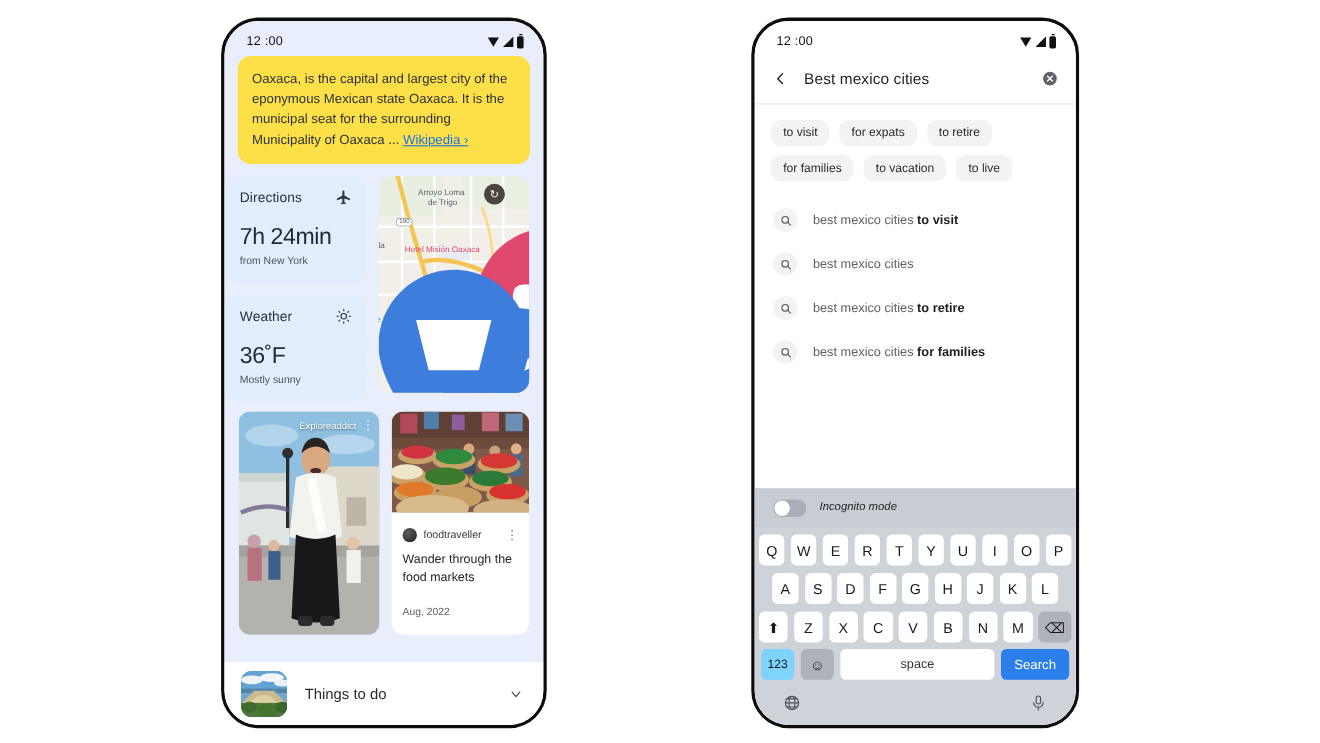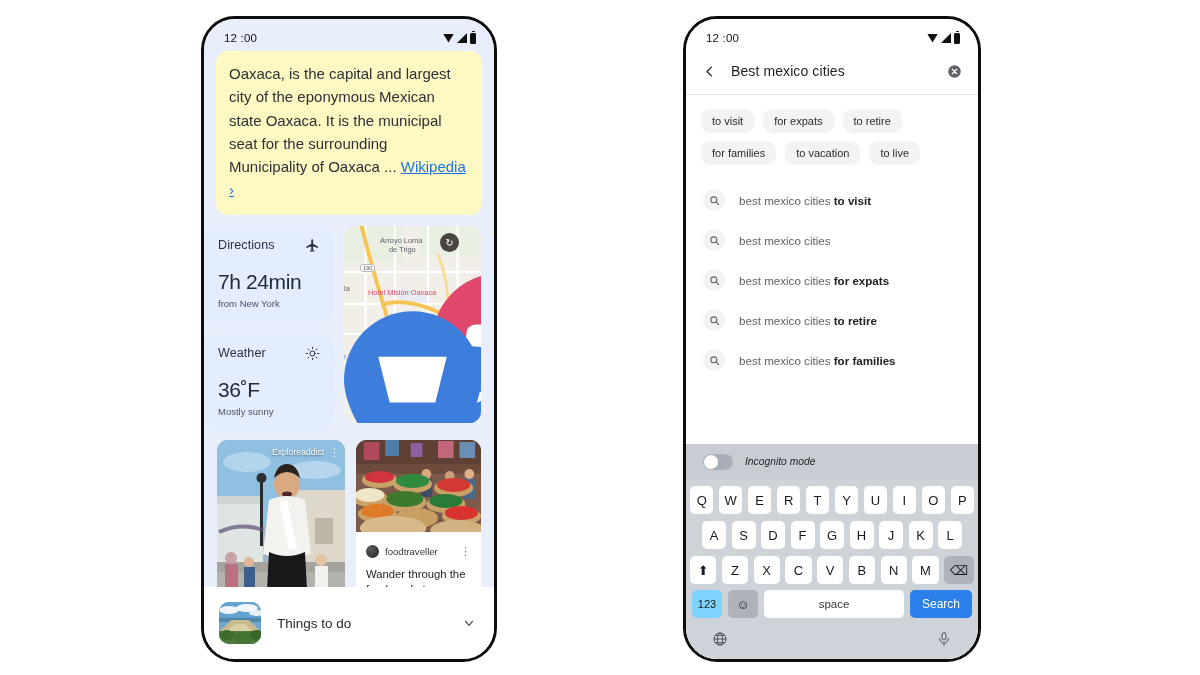--- a/index.html
+++ b/index.html
@@ -34,23 +34,23 @@
              clip-path: polygon(0 0, 100% 0, 50% 100%); border-radius:1px; }
   .ic-sig  { width:10px; height:10px; background:#111;
              clip-path: polygon(100% 0, 100% 100%, 0 100%); }
   .ic-batt { width:6px; height:11px; background:#111; border-radius:1.5px; position:relative; }
   .ic-batt:after{ content:""; position:absolute; top:-2px; left:1.5px; width:3px; height:1.5px; background:#111; border-radius:1px;}
 
   
   #phone-left .screen { background:#e8eefb; }
 
   .wiki-card {
-    margin: 2px 12px 0 12px; background:#fef9c3; border-radius: 12px;
+    margin: 2px 12px 0 12px; background:#fde047; border-radius: 12px;
     padding: 11px 13px 13px 13px;
-    font-size: 15px; line-height: 1.55; color:#2c3038;
+    font-size: 12px; line-height: 1.55; color:#2c3038;
   }
   .wiki-link { color:#1a73e8; }
 
   .grid { display:flex; gap:11px; padding: 11px 13px 0 1px; }
   .col-left { width: 128px; display:flex; flex-direction:column; gap:11px; }
   .col-right{ flex:1; }
 
   .mini-card {
     background:#e4edfd; border-radius:13px; padding: 12px 13px 14px 13px;
   }
@@ -95,21 +95,21 @@
   .trav-head { display:flex; align-items:center; gap:6px; }
   .trav-ava { width:13px; height:13px; border-radius:50%;
       background:radial-gradient(circle at 35% 30%, #5b5b5b, #232323); }
   .trav-user { font-size:9.6px; color:#33383f; }
   .trav-dots { margin-left:auto; color:#6b7078; font-size:11px; line-height:8px; }
   .trav-title{ font-size:11.3px; color:#22262c; line-height:1.35; margin-top:9px; }
   .trav-date { font-size:9.4px; color:#5f646c; margin-top:17px; }
 
   
   .things {
-    position:absolute; left:0; right:0; bottom:0; height:72px; background:#fff;
+    position:absolute; left:0; right:0; bottom:0; height:57px; background:#fff;
     display:flex; align-items:center; padding: 0 18px 0 15px; gap:16px;
     border-radius: 0 0 30px 30px;
   }
   .things-thumb { width:42px; height:42px; border-radius:10px; overflow:hidden; flex:none; }
   .things-label { font-size:13.5px; color:#26292e; }
   .chev { margin-left:auto; width:14px; height:14px; color:#4a4f57; }
 
   
   #phone-right .screen { background:#ffffff; }
 
@@ -450,29 +450,20 @@
             </span>
           <span class="sugg-txt"><span>best mexico cities</span><b></b></span>
         </div>
         <div class="sugg-row">
           <span class="sugg-ic">
               <svg viewBox="0 0 24 24" fill="none" stroke="currentColor" stroke-width="2.4" stroke-linecap="round">
                 <circle cx="10.5" cy="10.5" r="6.5"></circle>
                 <path d="M15.5 15.5 L21 21"></path>
               </svg>
             </span>
-          <span class="sugg-txt"><span>best mexico cities </span><b>for expats</b></span>
-        </div>
-        <div class="sugg-row">
-          <span class="sugg-ic">
-              <svg viewBox="0 0 24 24" fill="none" stroke="currentColor" stroke-width="2.4" stroke-linecap="round">
-                <circle cx="10.5" cy="10.5" r="6.5"></circle>
-                <path d="M15.5 15.5 L21 21"></path>
-              </svg>
-            </span>
           <span class="sugg-txt"><span>best mexico cities </span><b>to retire</b></span>
         </div>
         <div class="sugg-row">
           <span class="sugg-ic">
               <svg viewBox="0 0 24 24" fill="none" stroke="currentColor" stroke-width="2.4" stroke-linecap="round">
                 <circle cx="10.5" cy="10.5" r="6.5"></circle>
                 <path d="M15.5 15.5 L21 21"></path>
               </svg>
             </span>
           <span class="sugg-txt"><span>best mexico cities </span><b>for families</b></span>

